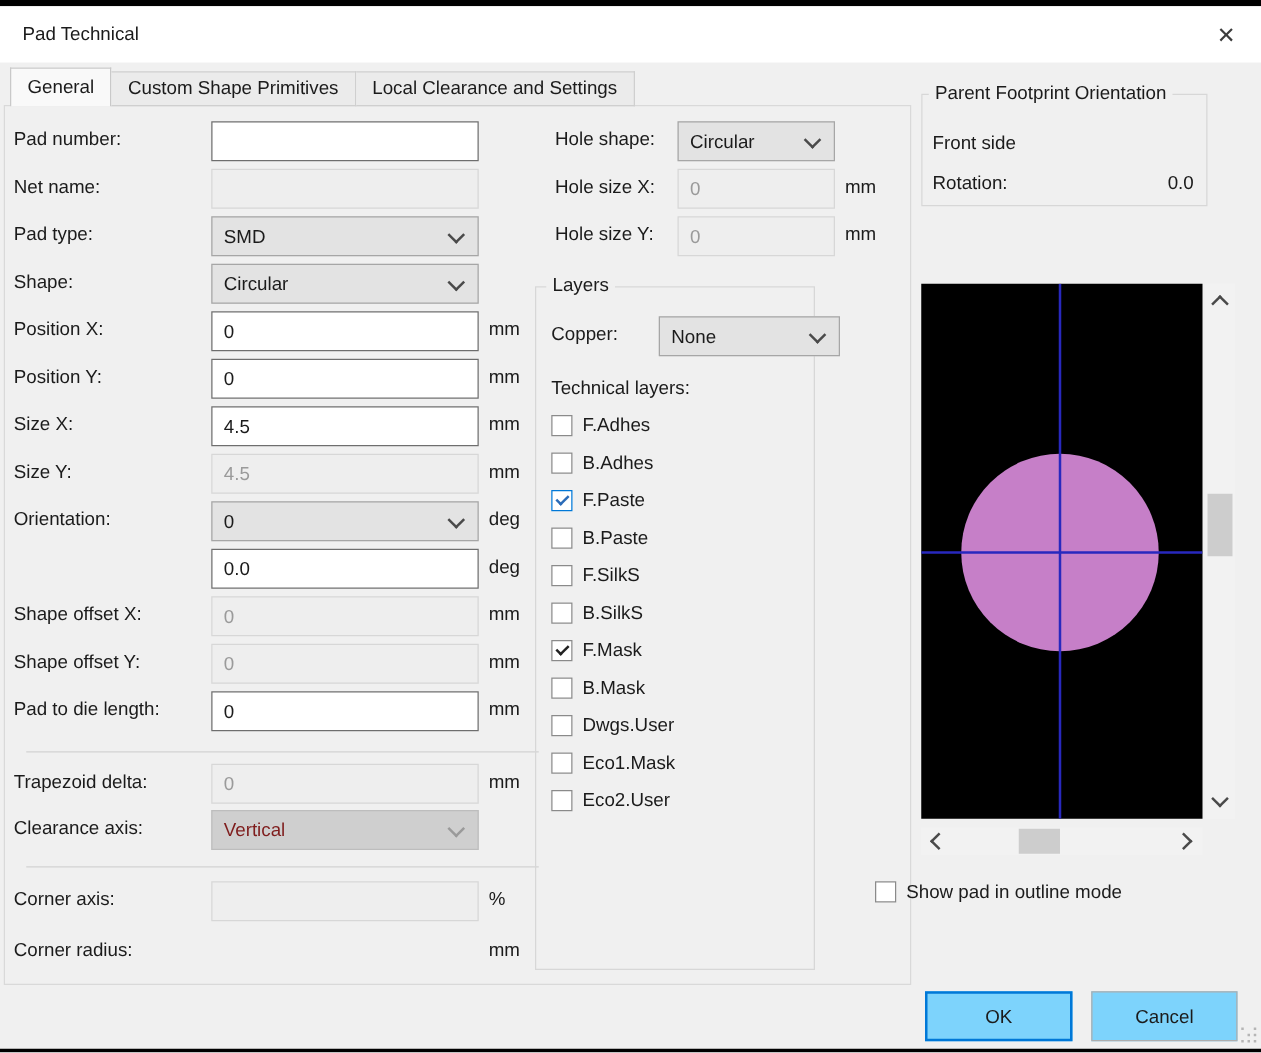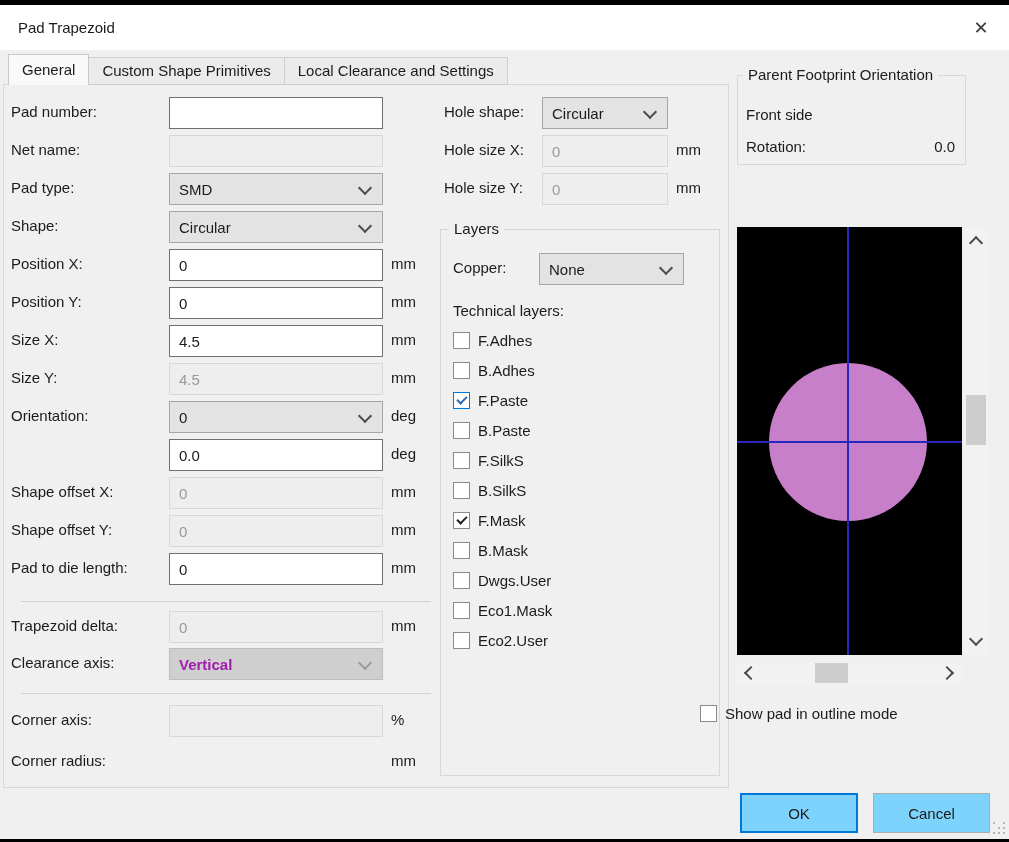--- a/index.html
+++ b/index.html
@@ -28,21 +28,21 @@
          box-sizing:border-box;background:#f0f0f0;}
   .row{position:absolute;left:0;width:726px;height:32px;}
   .lbl{position:absolute;left:7px;top:6px;white-space:nowrap;}
   .ctl{position:absolute;left:165px;top:0;width:214px;height:32px;box-sizing:border-box;}
   .unit{position:absolute;left:387px;top:6px;}
   .inp{border:1px solid #6e6e6e;background:#fff;font-family:"Liberation Sans",sans-serif;
        font-size:15px;color:#1b1b1b;padding:0 0 0 9px;margin:0;}
   .inp.dis{background:#eeeeee;border:1px solid #d7d7d7;color:#9a9a9a;}
   .combo{border:1px solid #a6a6a6;background:#e3e3e3;display:flex;align-items:center;
          padding-left:9px;cursor:pointer;position:absolute;box-sizing:border-box;}
-  .combo.dis{background:#cfcfcf;border-color:#bdbdbd;color:#a21caf;cursor:default;font-weight:bold;}
+  .combo.dis{background:#cfcfcf;border-color:#bdbdbd;color:#7f1d1d;cursor:default;}
   .chev{width:8px;height:8px;border-right:2px solid #4a4a4a;border-bottom:2px solid #4a4a4a;
         display:inline-block;}
   .chev.down{transform:rotate(45deg);margin-top:-4px;}
   .combo .chev{position:absolute;right:12px;top:13px;}
   .combo.dis .chev{border-color:#9a9a9a;}
   .sep{position:absolute;left:17px;width:410px;height:1px;background:#d2d2d2;}
 
   
   .mlbl{position:absolute;left:440px;top:6px;white-space:nowrap;}
   .mctl{position:absolute;left:538px;top:0;width:126px;height:32px;box-sizing:border-box;}
@@ -88,21 +88,21 @@
        box-shadow:10px 10px #b5b5b5,10px 5px #b5b5b5,10px 0 #b5b5b5,5px 10px #b5b5b5,5px 5px #b5b5b5,0 10px #b5b5b5;}
 </style>
 </head>
 <body>
 
 <div class="win">
   <div class="edge top"></div>
   <div class="edge bottom"></div>
 
   <div class="titlebar">
-    <span class="title">Pad Trapezoid</span>
+    <span class="title">Pad Technical</span>
     <span class="closebtn">✕</span>
   </div>
 
   <div class="tabs">
     <div class="tab active">General</div>
     <div class="tab">Custom Shape Primitives</div>
     <div class="tab">Local Clearance and Settings</div>
   </div>
 
   <div class="panel">
@@ -231,21 +231,21 @@
       <input class="inp dis mctl" disabled="" value="0" style="">
       <span class="munit">mm</span>
     </div>
 
     <div class="row" style="top:88px">
       <span class="mlbl">Hole size Y:</span>
       <input class="inp dis mctl" disabled="" value="0" style="">
       <span class="munit">mm</span>
     </div>
 
-    <div class="gbox" style="left:436px;top:144px;width:280px;height:547px">
+    <div class="gbox" style="left:424px;top:144px;width:224px;height:547px">
       <span class="gtitle">Layers</span>
 
       <span style="position:absolute;left:12px;top:29px">Copper:</span>
       <div class="combo" style="left:98px;top:23px;width:145px;height:32px">
         <span>None</span>
         <span class="chev down"></span>
       </div>
 
       <span style="position:absolute;left:12px;top:72px">Technical layers:</span>
 

